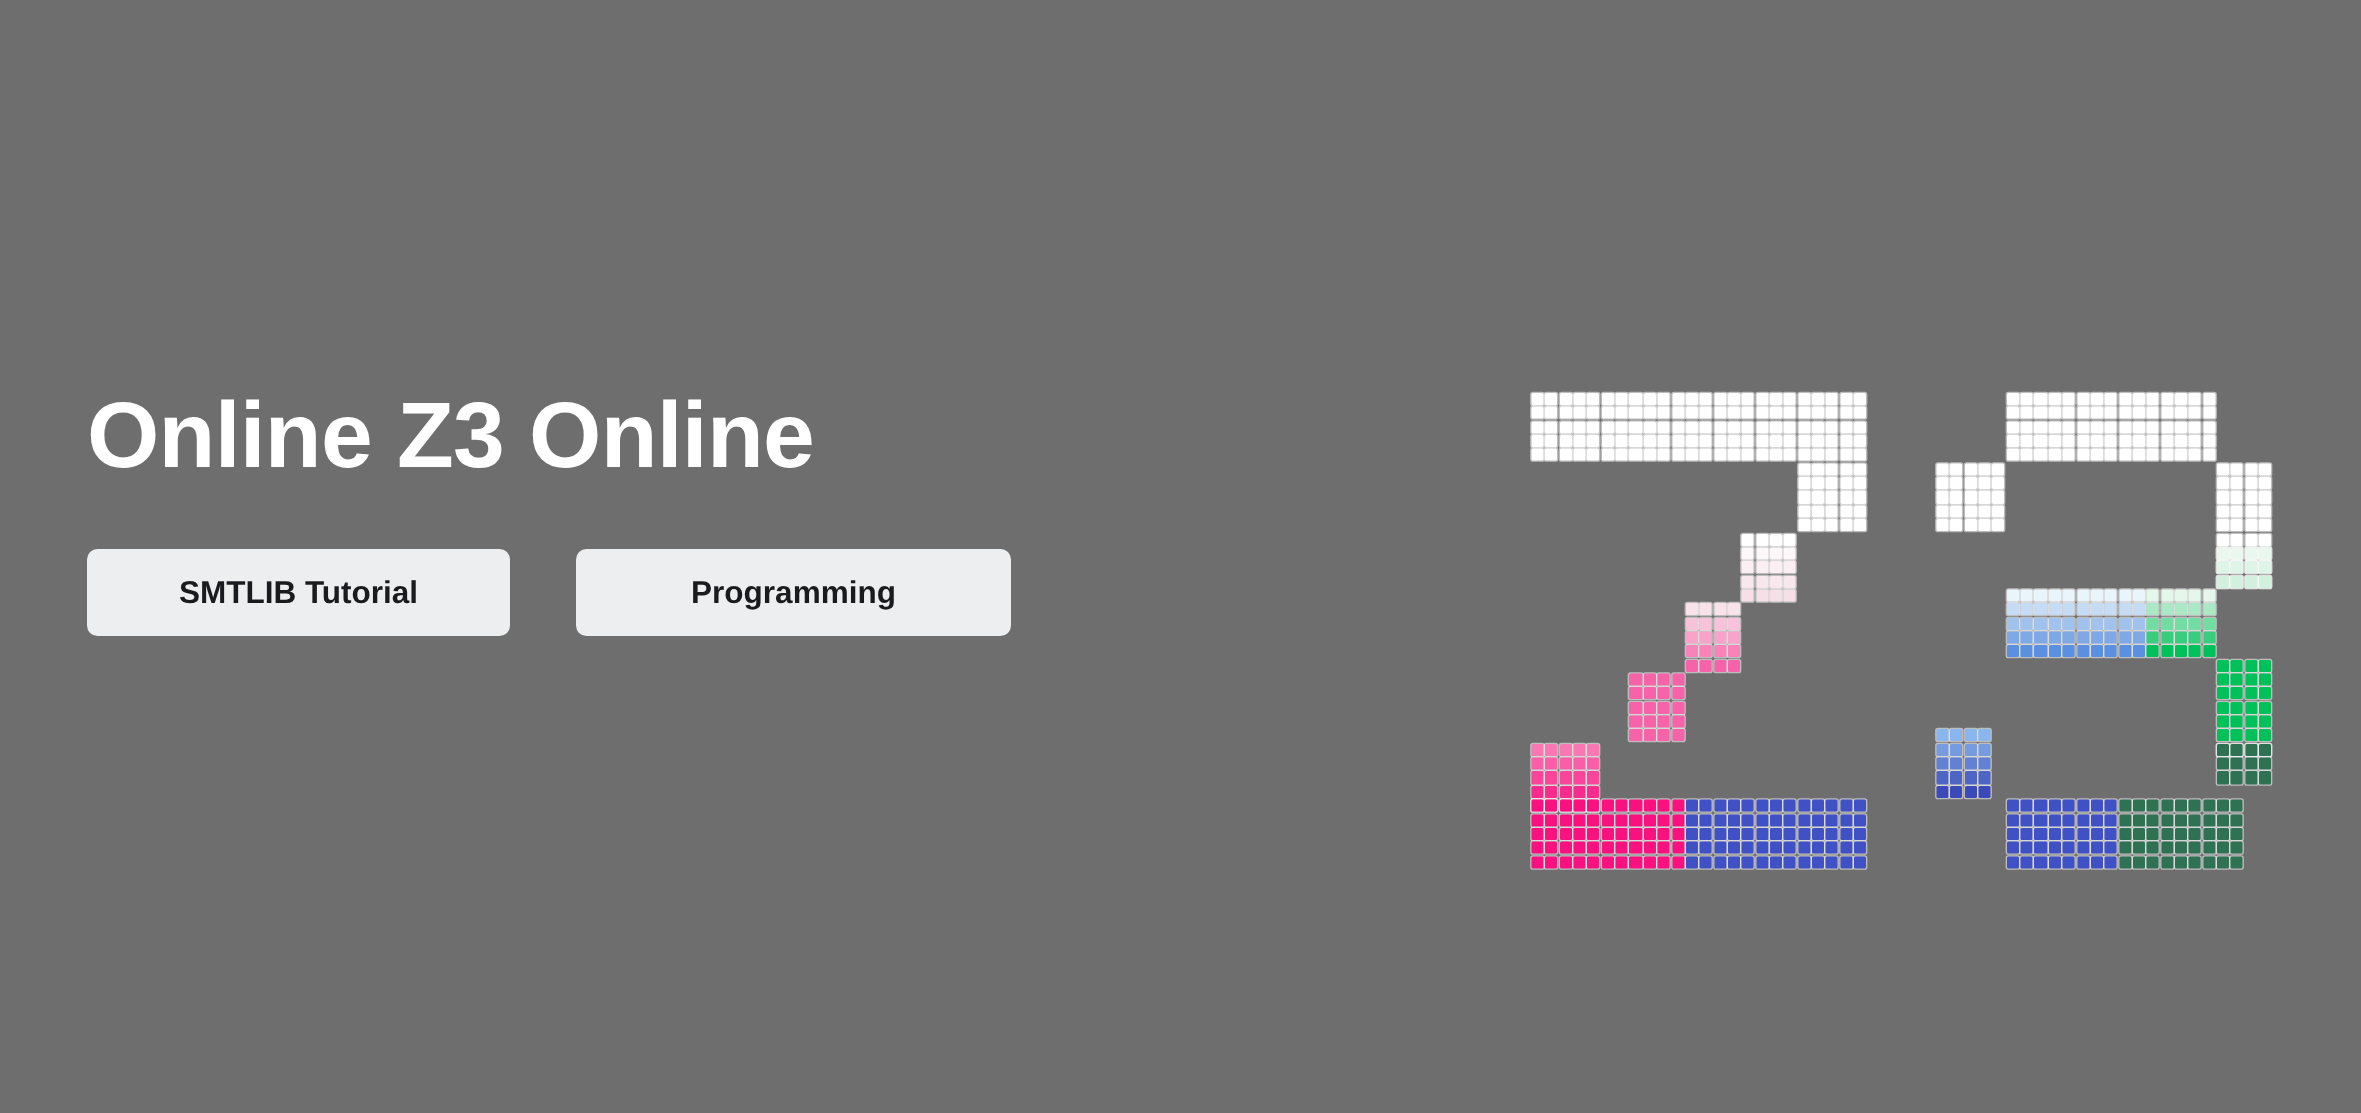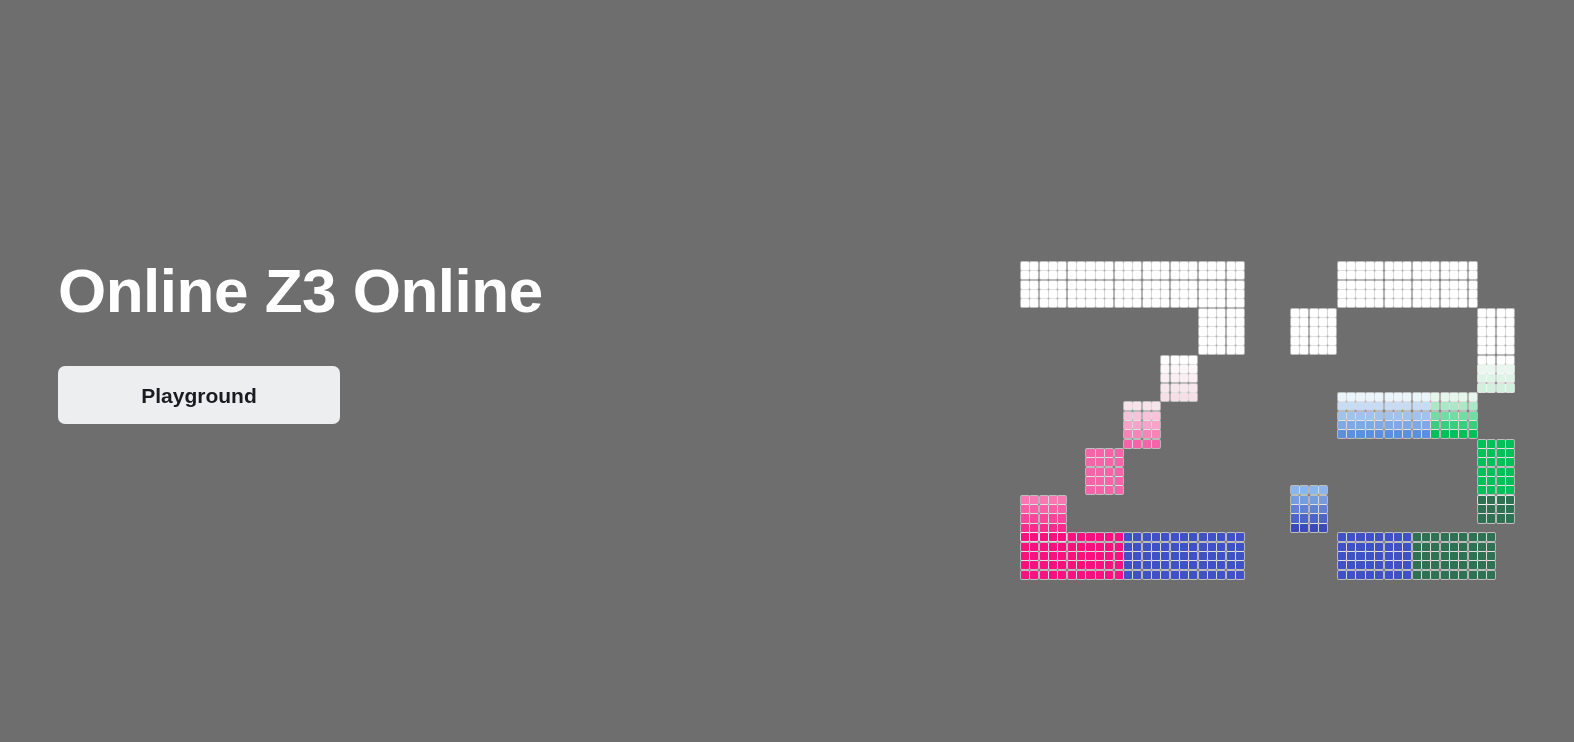--- a/index.html
+++ b/index.html
@@ -92,21 +92,22 @@
 </head>
 <body>
 
 <div id="hero">
 
   <div id="hero-text">
     <h1 id="page-title">Online Z3 Online</h1>
   </div>
 
   <div id="cta-row">
-    <button class="cta-button">Playground</button>
+    <button class="cta-button">SMTLIB Tutorial</button>
+    <button class="cta-button">Programming</button>
   </div>
 
   <div id="logo">
     <div class="glyph" id="glyph-z">
         <div class="pcell" style="left: 0px; top: 0px; background: rgb(255, 255, 255);"></div>
         <div class="pcell" style="left: 9.35px; top: 0px; background: rgb(255, 255, 255);"></div>
         <div class="pcell" style="left: 18.7px; top: 0px; background: rgb(255, 255, 255);"></div>
         <div class="pcell" style="left: 28.05px; top: 0px; background: rgb(255, 255, 255);"></div>
         <div class="pcell" style="left: 37.4px; top: 0px; background: rgb(255, 255, 255);"></div>
         <div class="pcell" style="left: 46.75px; top: 0px; background: rgb(255, 255, 255);"></div>

